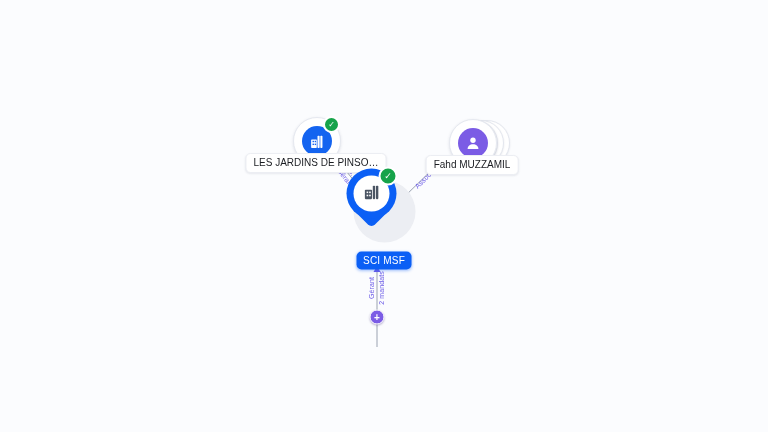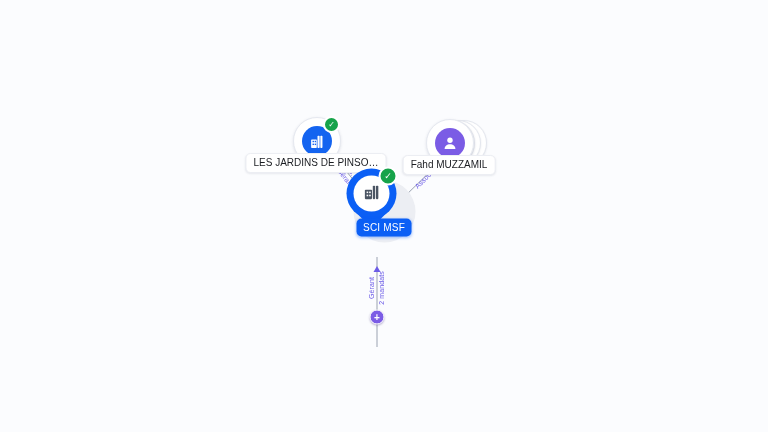--- a/index.html
+++ b/index.html
@@ -77,20 +77,21 @@
   }
   .label.plain{
     background:#ffffff;color:#1b1d22;
     border:1px solid #eceef3;
     box-shadow:0 1px 2px rgba(30,40,80,.09);
   }
   .label.primary{
     background:#0b5ff5;color:#ffffff;font-weight:500;
     box-shadow:0 1px 3px rgba(11,95,245,.35);
     letter-spacing:.2px;
+    margin-top:33px;
   }
 
   
   .edge-label{
     position:absolute;color:#6c5ce7;font-size:7px;line-height:8px;
     white-space:nowrap;transform-origin:center center;
     pointer-events:none;letter-spacing:.1px;
   }
 
   
@@ -144,21 +145,21 @@
             <rect x="5" y="15" width="2" height="2" fill="#1464f0"></rect>
             <rect x="8" y="15" width="2" height="2" fill="#1464f0"></rect>
           </svg>
         </div>
       </div>
       <div class="check" style="right:-1px;top:-1px;width:13px;height:13px;">✓</div>
     </div>
     <div class="label plain" style="top:36px;">LES JARDINS DE PINSO…</div>
   </div>
 
-  <div class="node" style="left:449px;top:142px;">
+  <div class="node" style="left:472px;top:142px;">
     <div class="avatar-wrap">
       <div class="stack">
         <span style="width:44px;height:44px;left:-8px;top:-22px;"></span>
         <span style="width:44px;height:44px;left:-14px;top:-22px;"></span>
         <span style="width:44px;height:44px;left:-20px;top:-22px;"></span>
       </div>
       <div class="avatar">
         <div class="disc person">
           <svg width="18" height="18" viewBox="0 0 24 24" aria-hidden="true">
             <circle cx="12" cy="8.4" r="3.6" fill="#ffffff"></circle>

